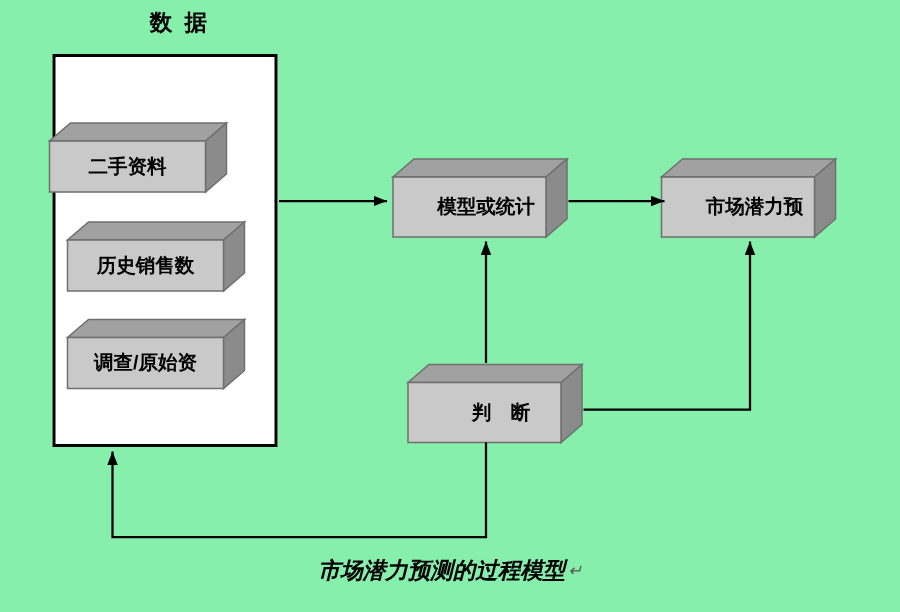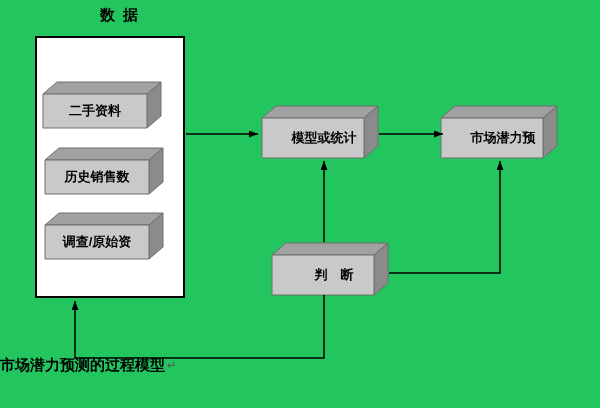--- a/index.html
+++ b/index.html
@@ -2,21 +2,21 @@
 <html><head>
 <meta charset="utf-8">
 <style>
   * { margin:0; padding:0; box-sizing:border-box; }
   html,body { background:#ffffff; }
   body {
     font-family:"Liberation Sans", sans-serif;
     width:600px; height:408px;
   }
   .stage {
-    position:relative; width:600px; height:408px; background:#22c55e; overflow:hidden;
+    position:relative; width:600px; height:408px; background:#86efac; overflow:hidden;
   }
   .group-label {
     position:absolute; left:76px; top:6px; width:88px;
     text-align:center; font-size:15px; font-weight:bold; color:#000;
     letter-spacing:2px;
   }
   .container-frame {
     position:absolute; left:35px; top:36px; width:150px; height:262px;
     border:2px solid #000; background:#fff;
   }
@@ -28,37 +28,37 @@
     font-weight:bold; font-size:13px; color:#000; white-space:pre;
   }
   .node.small .node-label { left:0; top:12px; width:104px; height:34px; }
   .node.big   .node-label { left:0; top:12px; width:124px; height:40px; }
   .arrows {
     position:absolute; left:0; top:0; width:600px; height:408px;
     pointer-events:none;
   }
   .arrows path.line { fill:none; stroke-width:1.5; }
   .caption-row {
-    position:absolute; left:0; top:356px; width:100%;
-    text-align:left; font-size:15px; font-weight:bold; color:#000;
+    position:absolute; left:0; top:371px; width:100%;
+    text-align:center; font-size:15px; font-weight:bold; color:#000;font-style:italic;
   }
   .caption-row .ret {
     font-size:11px; font-weight:normal; color:#555; margin-left:2px; vertical-align:1px;
   }
 </style>
 </head>
 <body>
 
 <div class="stage">
 
   <div class="group-label">数 据</div>
 
   <div class="container-frame"></div>
 
-  <div class="node small" style="left:43px; top:82px;">
+  <div class="node small" style="left:33px; top:82px;">
     <svg width="119" height="47">
       <polygon points="14,0 118,0 104,12 0,12" fill="#a1a1a1"></polygon>
       <polygon points="118,0 104,12 104,46 118,34" fill="#8b8b8b"></polygon>
       <polygon points="0,12 104,12 104,46 0,46" fill="#c9c9c9"></polygon>
     </svg>
     <div class="node-label">二手资料</div>
   </div>
 
   <div class="node small" style="left:45px; top:148px;">
     <svg width="119" height="47">

